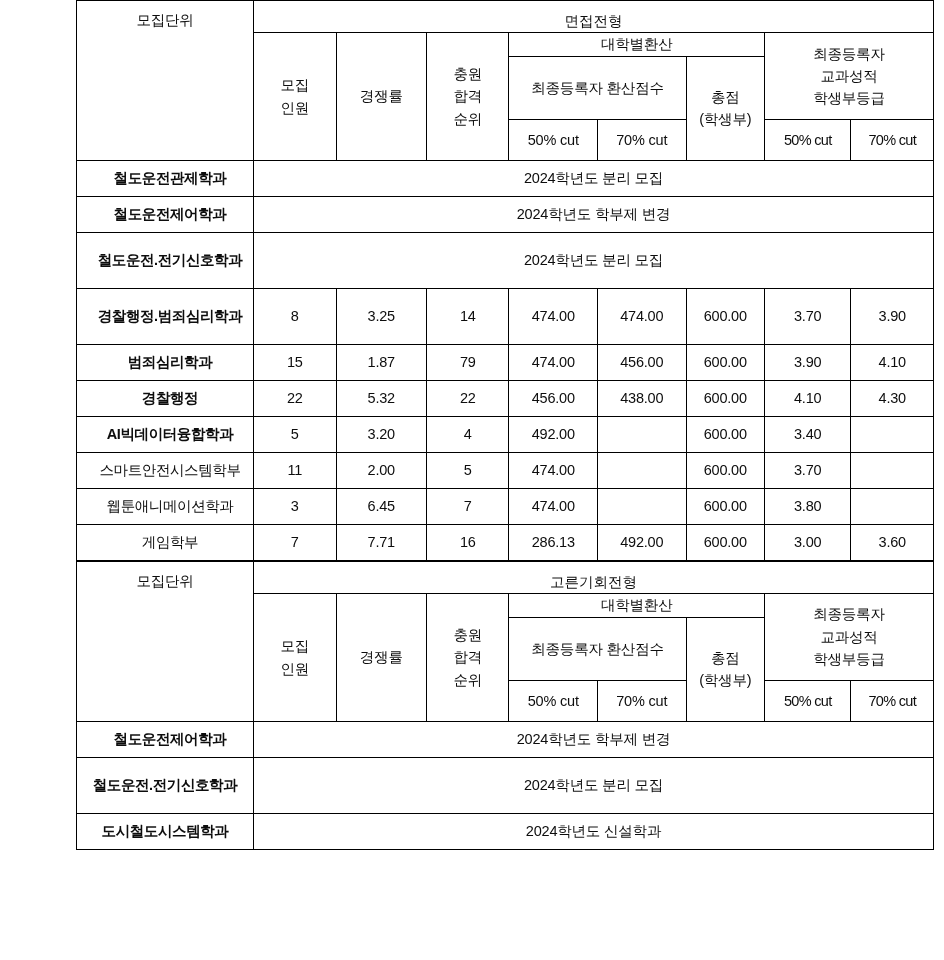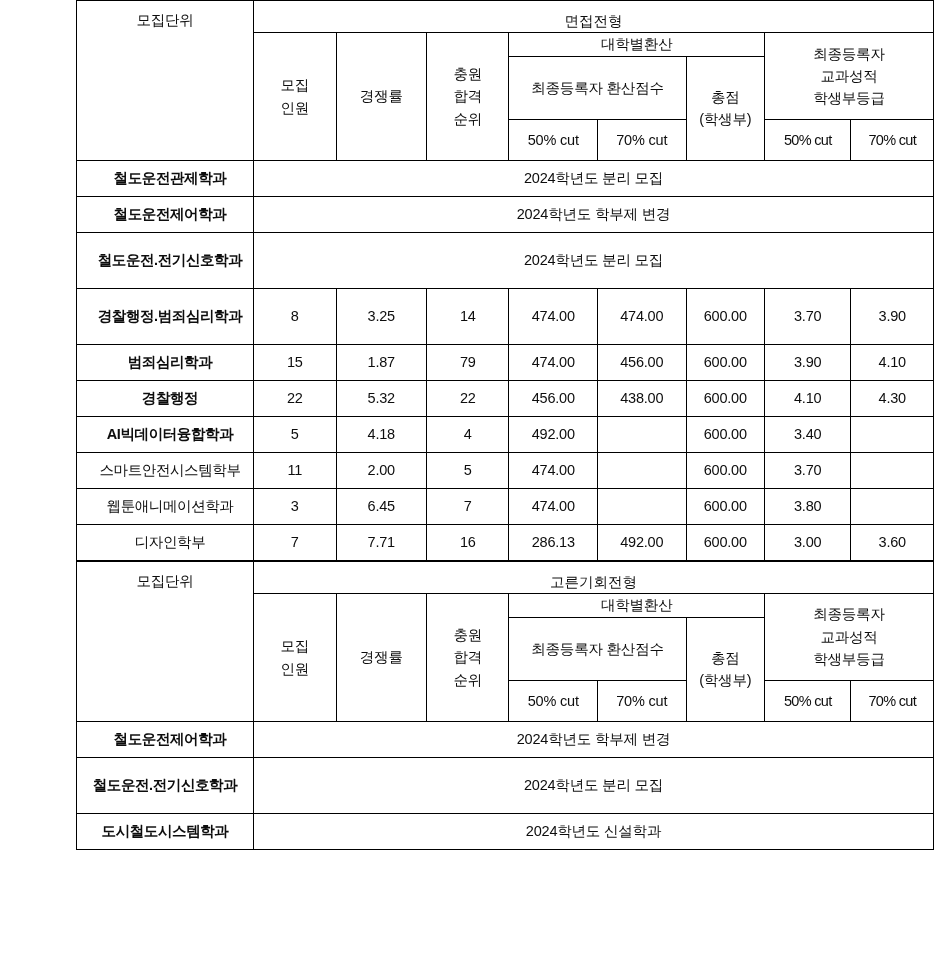--- a/index.html
+++ b/index.html
@@ -219,21 +219,21 @@
           <td class="num">22</td>
           <td class="num">456.00</td>
           <td class="num">438.00</td>
           <td class="num">600.00</td>
           <td class="num">4.10</td>
           <td class="num">4.30</td>
         </tr>
         <tr class="r-1line">
           <td class="dept">AI빅데이터융합학과</td>
           <td class="num">5</td>
-          <td class="num">4.18</td>
+          <td class="num">3.20</td>
           <td class="num">4</td>
           <td class="num">492.00</td>
           <td class="num"></td>
           <td class="num">600.00</td>
           <td class="num">3.40</td>
           <td class="num"></td>
         </tr>
         <tr class="r-1line">
           <td class="dept thin">스마트안전시스템학부</td>
           <td class="num">11</td>
@@ -250,21 +250,21 @@
           <td class="num">3</td>
           <td class="num">6.45</td>
           <td class="num">7</td>
           <td class="num">474.00</td>
           <td class="num"></td>
           <td class="num">600.00</td>
           <td class="num">3.80</td>
           <td class="num"></td>
         </tr>
         <tr class="r-1line">
-          <td class="dept thin">디자인학부</td>
+          <td class="dept thin">게임학부</td>
           <td class="num">7</td>
           <td class="num">7.71</td>
           <td class="num">16</td>
           <td class="num">286.13</td>
           <td class="num">492.00</td>
           <td class="num">600.00</td>
           <td class="num">3.00</td>
           <td class="num">3.60</td>
         </tr>
       </tbody>

